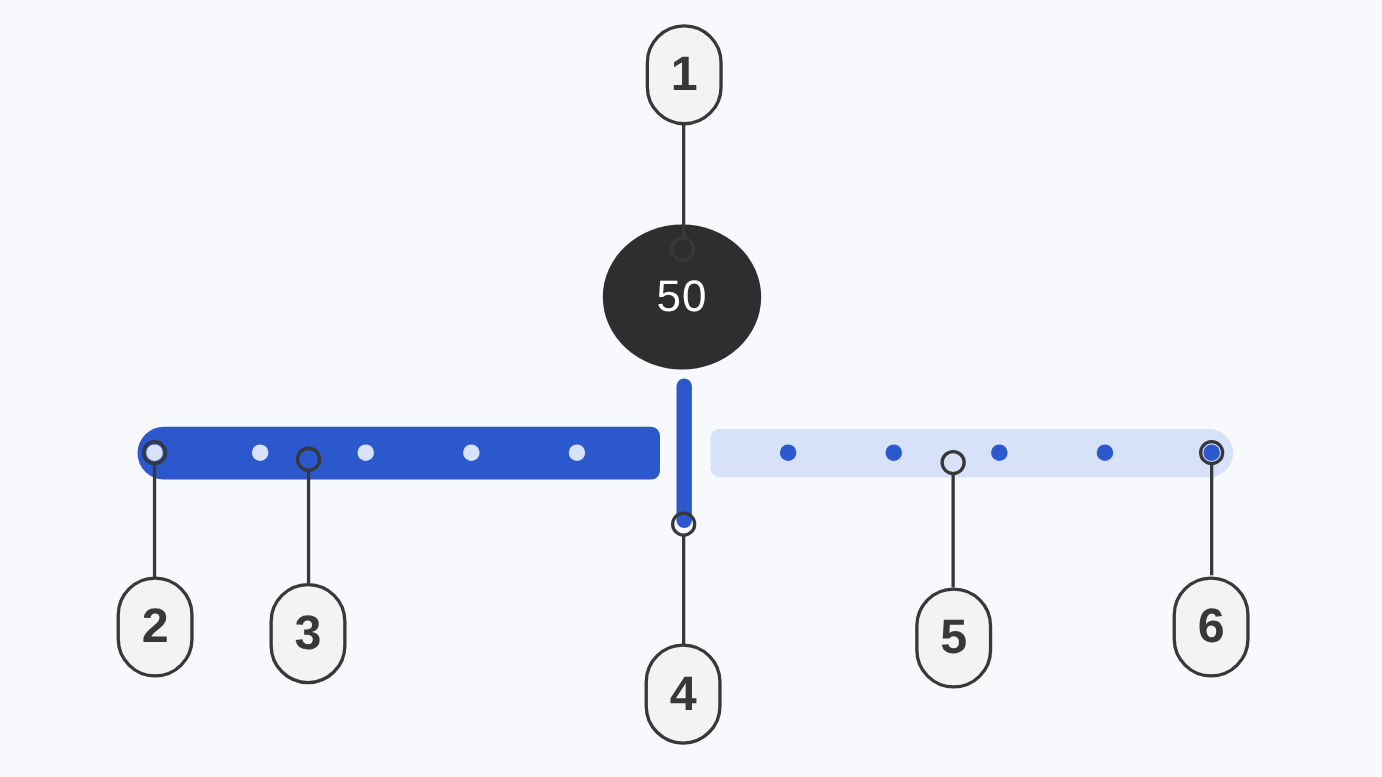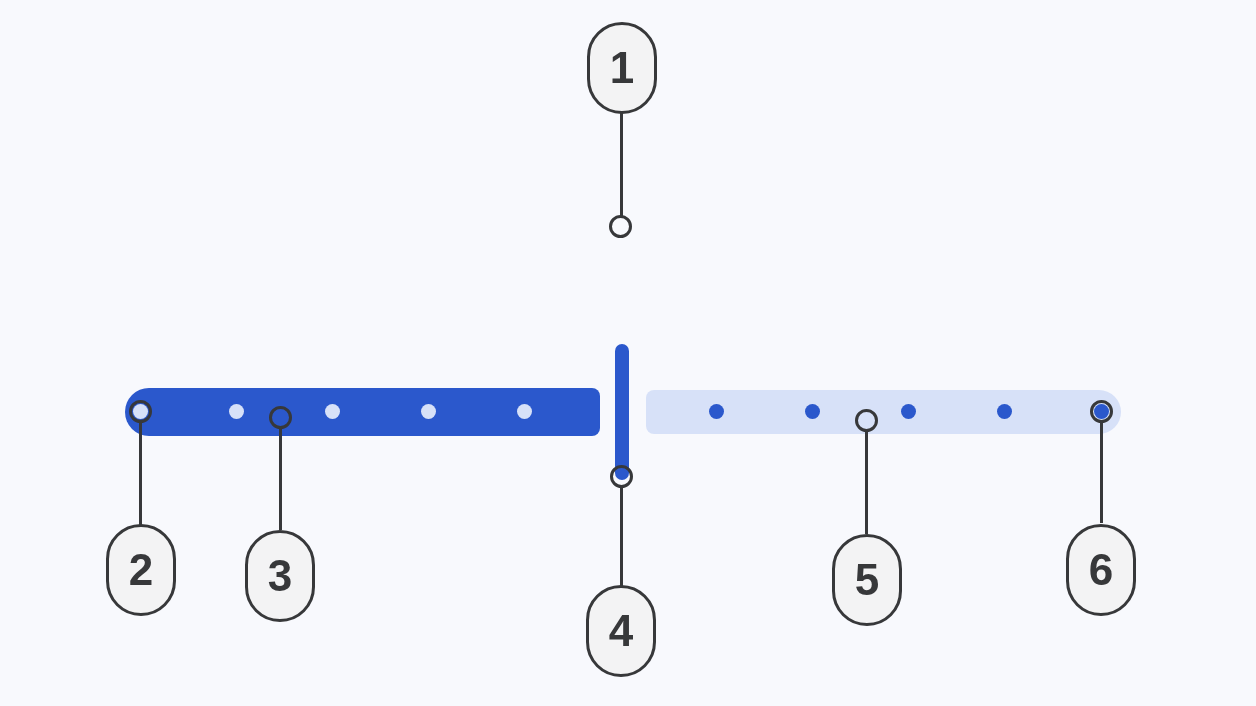--- a/index.html
+++ b/index.html
@@ -109,20 +109,23 @@
   <div class="dot on-active" style="left:517px"></div>
 
   <div class="dot on-inactive" style="left:709px"></div>
   <div class="dot on-inactive" style="left:805px"></div>
   <div class="dot on-inactive" style="left:901px"></div>
   <div class="dot on-inactive" style="left:997px"></div>
   <div class="dot on-inactive" style="left:1094px"></div>
 
   <div class="handle"></div>
 
+  <div class="value-label">
+    <span>50</span>
+  </div>
 
   <div class="ann-line" style="left:620px; top:111px; height:106px;"></div>
   <div class="ann-ring" style="left:609px; top:215px;"></div>
   <div class="bubble" style="left:587px; top:22px;">
     <span>1</span>
   </div>
 
   <div class="ann-line" style="left:139px; top:421px; height:104px;"></div>
   <div class="ann-ring" style="left:129px; top:400px;"></div>
   <div class="bubble" style="left:106px; top:524px;">

